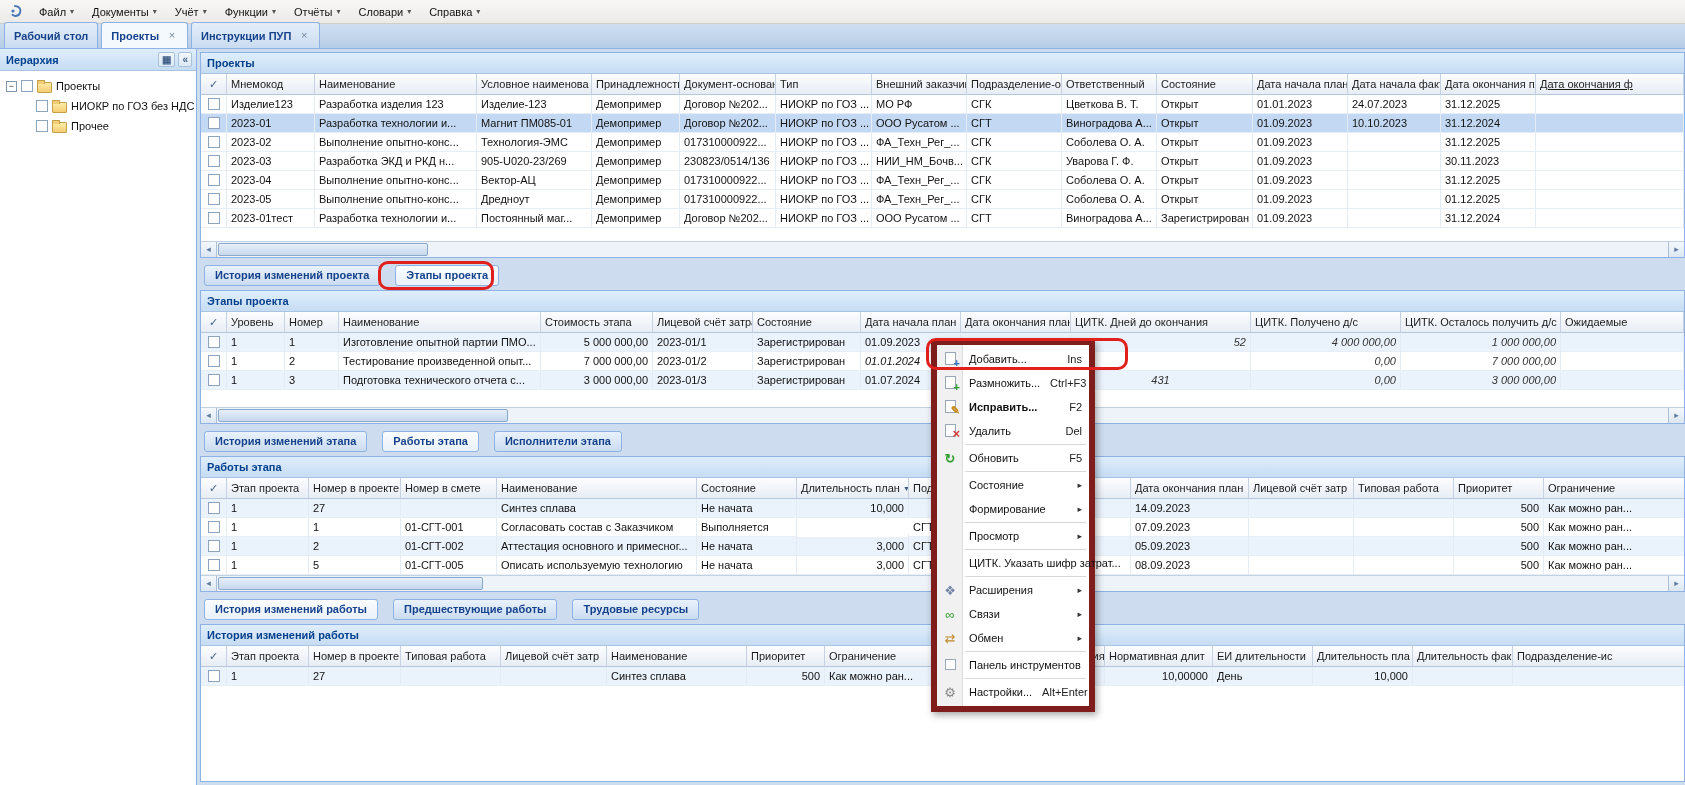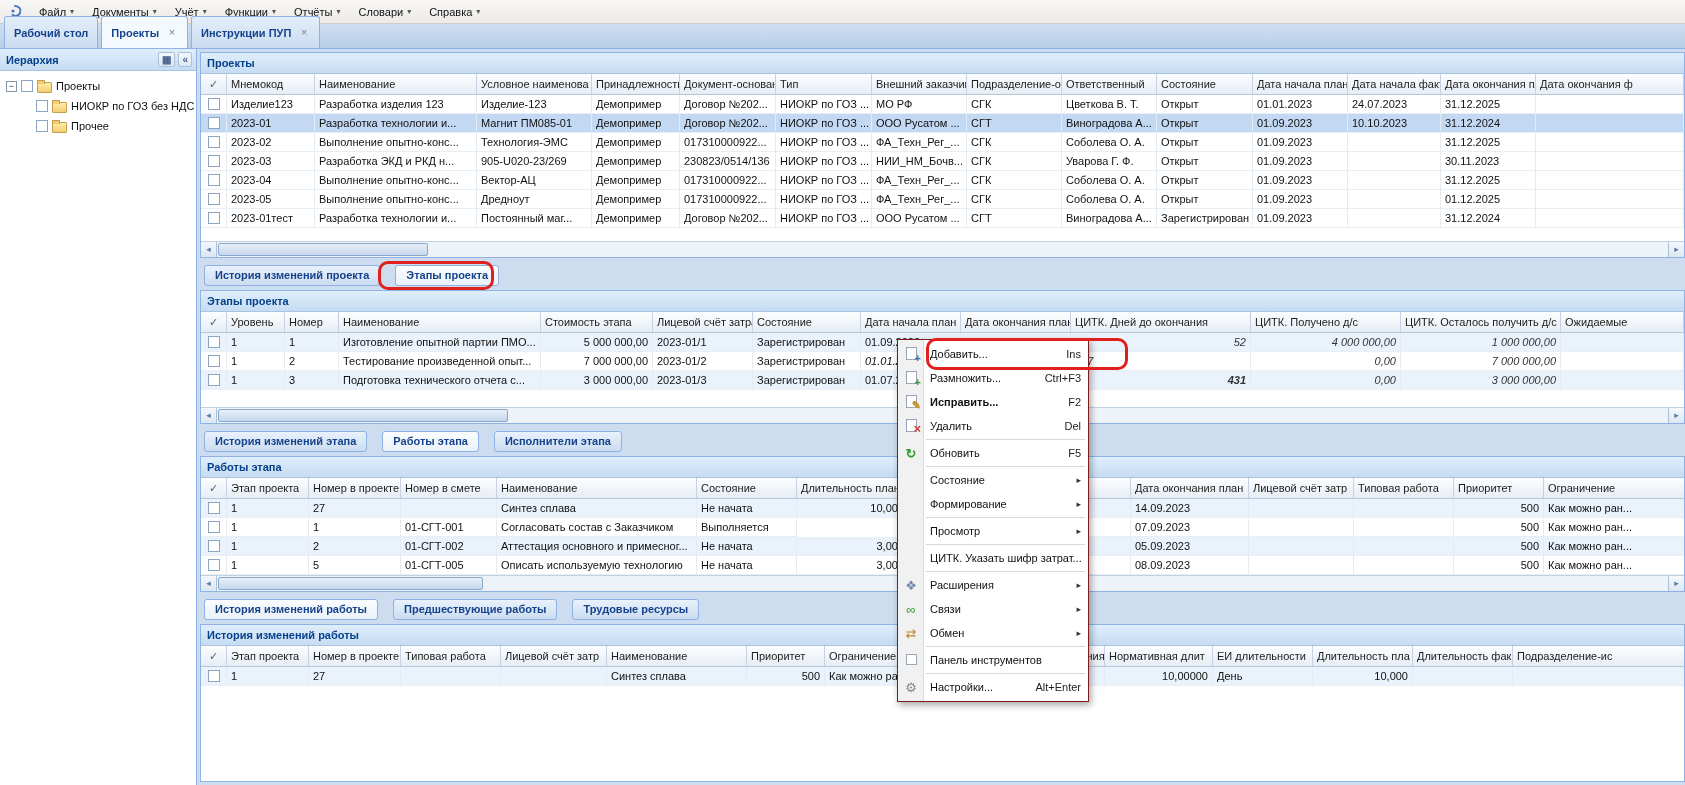--- a/index.html
+++ b/index.html
@@ -8,21 +8,21 @@
 
   
   .menubar{height:24px;background:linear-gradient(#f8f7f6,#eceae7);border-bottom:1px solid #cfcdc8;display:flex;align-items:center;padding:0 6px;}
   .applogo{width:18px;height:18px;display:inline-flex;align-items:center;justify-content:center;margin-right:6px;}
   .menu-items{display:flex;}
   .menu-item{padding:3px 9px;display:flex;align-items:center;gap:4px;cursor:default;white-space:nowrap;}
   .menu-item .caret{font-size:8px;color:#555;}
 
   
   .tabbar{height:25px;background:linear-gradient(#cfdff1,#b7cde6);border-bottom:1px solid #8db2e3;display:flex;align-items:flex-end;padding:2px 4px 0 4px;gap:3px;}
-  .tab{height:32px;display:flex;align-items:center;gap:7px;padding:0 9px;border:1px solid #8db2e3;border-bottom:none;border-radius:3px 3px 0 0;background:linear-gradient(#e4eefa,#cadcf0);color:#15428b;font-weight:bold;white-space:nowrap;}
+  .tab{height:26px;display:flex;align-items:center;gap:7px;padding:0 9px;border:1px solid #8db2e3;border-bottom:none;border-radius:3px 3px 0 0;background:linear-gradient(#e4eefa,#cadcf0);color:#15428b;font-weight:bold;white-space:nowrap;}
   .tab.active{background:#f4f9fe;}
   .tab-close{width:12px;height:12px;line-height:10px;text-align:center;font-size:11px;color:#76869d;font-weight:normal;}
 
   .content{display:flex;height:736px;}
 
   
   .sidebar{width:197px;background:#fff;border-right:1px solid #8db2e3;display:flex;flex-direction:column;flex:0 0 197px;}
   .sidebar-header{height:22px;flex:0 0 22px;background:linear-gradient(#dfeefc,#c6dcf2);border-bottom:1px solid #a9c4e2;color:#04408c;font-weight:bold;display:flex;align-items:center;padding:0 4px 0 6px;}
   .sb-tools{margin-left:auto;display:flex;gap:3px;}
   .sb-btn{font-size:10px;color:#44608a;padding:1px 3px;background:linear-gradient(#f2f7fc,#dce8f4);border:1px solid #a9c0da;border-radius:2px;line-height:11px;}
@@ -63,21 +63,21 @@
   .hs-btn.right{border-left:1px solid #aabfd8;}
   .hs-track{flex:1;display:flex;align-items:center;height:15px;}
   .hs-thumb{height:13px;background:linear-gradient(#e7eff8,#c6d8ec);border:1px solid #8aa8cc;border-radius:2px;margin-left:1px;}
 
   
   .subtabs{height:26px;flex:0 0 26px;display:flex;align-items:center;gap:15px;padding-left:4px;}
   .subtab{height:21px;padding:0 10px;display:flex;align-items:center;border:1px solid #8db2e3;border-radius:3px;background:linear-gradient(#e9f2fc,#cbdcf0);color:#15428b;font-weight:bold;white-space:nowrap;}
   .subtab.active{background:linear-gradient(#fbfdfe,#e9f1fa);}
 
   
-  .context-menu{position:absolute;left:897px;top:339px;width:192px;background:#fff;border:1px solid #7f1d1d;box-shadow:2px 3px 7px rgba(0,0,0,.35);padding:2px 0;z-index:50;}
+  .context-menu{position:absolute;left:931px;top:339px;width:164px;background:#fff;border:6px solid #7f1d1d;box-shadow:2px 3px 7px rgba(0,0,0,.35);padding:2px 0;z-index:50;}
   .context-menu::before{content:'';position:absolute;top:0;left:0;bottom:0;width:25px;background:#f1f1f1;border-right:1px solid #dcdcdc;}
   .cm-item{position:relative;height:24px;display:flex;align-items:center;padding:0 7px 0 32px;}
   .cm-label{white-space:nowrap;}
   .cm-item.bold .cm-label{font-weight:bold;}
   .cm-short{margin-left:auto;padding-left:10px;color:#222;}
   .cm-arrow{margin-left:auto;color:#333;font-size:9px;}
   .menu-sep{height:3px;position:relative;}
   .menu-sep::after{content:'';position:absolute;left:28px;right:3px;top:1px;border-top:1px solid #d8d8d8;}
   .cm-icon{position:absolute;left:5px;width:16px;height:16px;display:flex;align-items:center;justify-content:center;font-size:13px;}
   .cm-icon.page{width:11px;height:13px;left:8px;top:5px;background:#fff;border:1px solid #98a6b8;}
@@ -223,21 +223,21 @@
               </div>
               <div class="hcell" style="width: 95px;">
                 <span class="hlabel">Дата начала план.</span>
               </div>
               <div class="hcell" style="width: 93px;">
                 <span class="hlabel">Дата начала факт</span>
               </div>
               <div class="hcell" style="width: 95px;">
                 <span class="hlabel">Дата окончания пл</span>
               </div>
-              <div class="hcell" style="width: 95px; flex: 1 0 95px;">
+              <div class="hcell" style="width: 95px; flex: 1 0 95px; text-decoration: underline;">
                 <span class="hlabel">Дата окончания ф</span>
               </div>
             </div>
             <div class="grid-body">
               <div class="grow">
                 <div class="cell check" style="width: 26px;">
                   <span class="cbox"></span>
                 </div>
                 <div class="cell" style="width: 88px;">Изделие123</div>
                 <div class="cell" style="width: 162px;">Разработка изделия 123</div>
@@ -472,21 +472,21 @@
                   <span class="cbox"></span>
                 </div>
                 <div class="cell" style="width: 58px;">1</div>
                 <div class="cell" style="width: 54px;">3</div>
                 <div class="cell" style="width: 202px;">Подготовка технического отчета с...</div>
                 <div class="cell" style="width: 112px; text-align: right;">3 000 000,00</div>
                 <div class="cell" style="width: 100px;">2023-01/3</div>
                 <div class="cell" style="width: 108px;">Зарегистрирован</div>
                 <div class="cell" style="width: 100px;">01.07.2024</div>
                 <div class="cell" style="width: 110px;"></div>
-                <div class="cell calc" style="width: 180px; text-align: right; font-weight: bold;">431</div>
+                <div class="cell calc" style="width: 180px; text-align: center;">431</div>
                 <div class="cell calc" style="width: 150px; text-align: right;">0,00</div>
                 <div class="cell calc" style="width: 160px; text-align: right;">3 000 000,00</div>
                 <div class="cell" style="width: 120px; flex: 1 0 120px;"></div>
               </div>
             </div>
           </div>
         <div class="hscroll">
           <span class="hs-btn left">◂</span>
           <span class="hs-track">
               <span class="hs-thumb" style="width:290px"></span>

